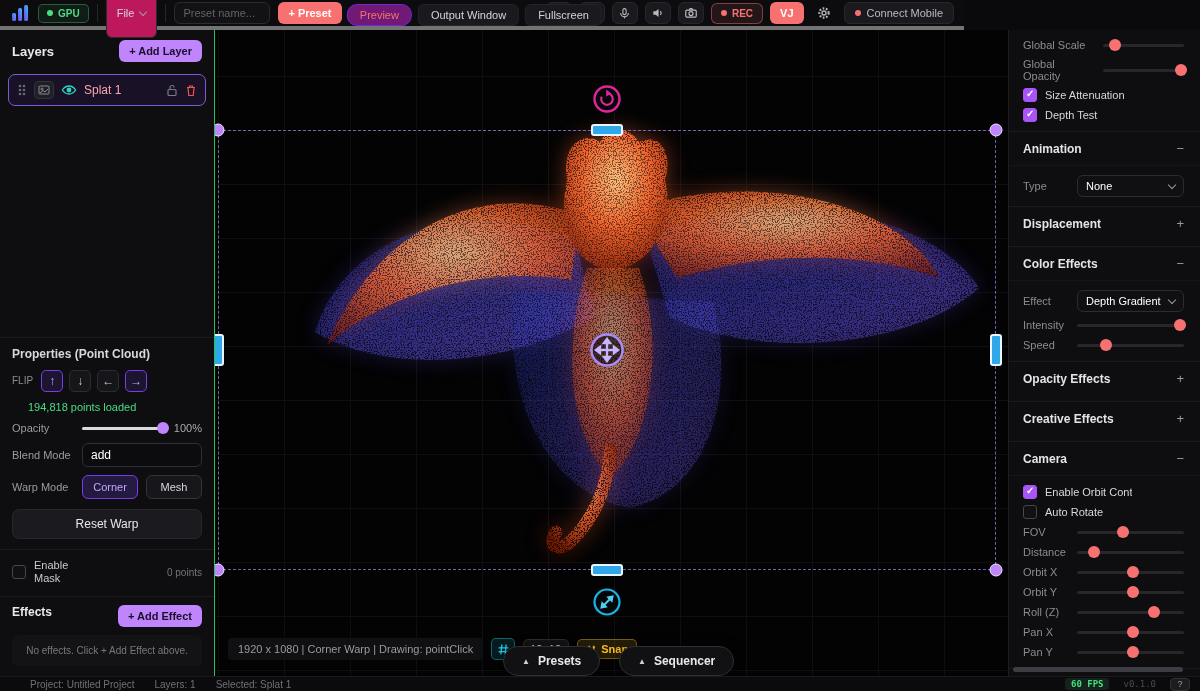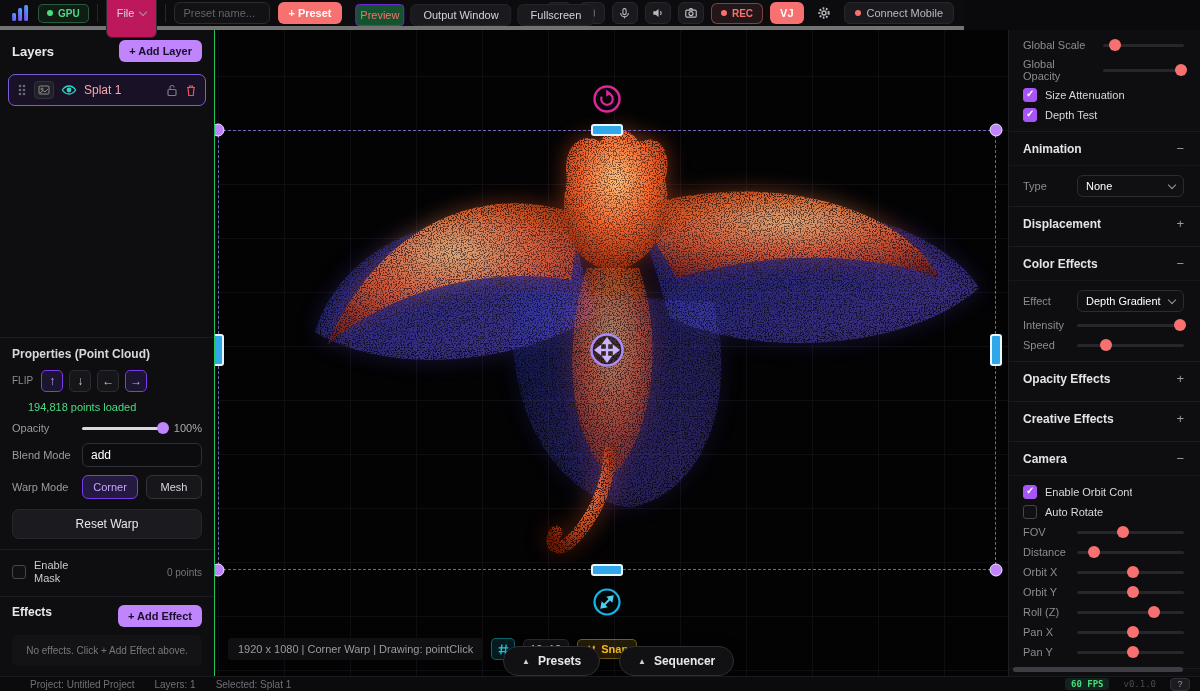--- a/index.html
+++ b/index.html
@@ -11,21 +11,21 @@
   .logo { display:flex; align-items:flex-end; height:20px; }
   .vsep { width:1px; height:18px; background:#26262b; }
   .badge-gpu { display:flex; align-items:center; gap:5px; font-size:10px; font-weight:bold; color:#4ade80; background:rgba(74,222,128,.08); border:1px solid rgba(74,222,128,.35); border-radius:5px; padding:3px 8px; }
   .dot { width:6px; height:6px; border-radius:50%; background:#4ade80; display:inline-block; }
   .tb-btn { background:#be185d; border:1px solid #2a2a30; border-radius:6px; color:#d4d4d8; font-size:11px; padding:18px 10px; display:flex; align-items:center; gap:6px; cursor:pointer; }
   .chev { width:6px; height:6px; border-right:1.5px solid #9a9aa0; border-bottom:1.5px solid #9a9aa0; transform:rotate(45deg); margin-top:-3px; }
   .preset-input { background:#121215; border:1px solid #2a2a30; border-radius:6px; color:#d4d4d8; font-size:11px; padding:4px 8px; width:96px; }
   .preset-input::placeholder { color:#62626a; }
   .btn-salmon { background:#f87171; border:none; border-radius:6px; color:#fff; font-size:11px; font-weight:bold; padding:5px 10px; cursor:pointer; }
   .center-group { position:absolute; left:50%; top:4px; transform:translateX(-53%); display:flex; gap:6px; }
-  .btn-preview { background:#14532d; border:1px solid #6d28d9; border-radius:4px; color:#f87171; font-size:11px; padding:4px 4px; }
+  .btn-preview { background:#701a75; border:1px solid #6d28d9; border-radius:10px; color:#f87171; font-size:11px; padding:4px 12px; }
   .btn-plain { background:#1a1a1e; border:1px solid #24242a; border-radius:6px; color:#d4d4d8; font-size:11px; padding:4px 12px; }
   .right-group { margin-left:auto; display:flex; align-items:center; gap:7px; }
   .icon-btn { width:26px; height:22px; background:#1a1a1e; border:1px solid #26262c; border-radius:6px; display:flex; align-items:center; justify-content:center; cursor:pointer; }
   .btn-rec { display:flex; align-items:center; gap:5px; background:rgba(248,113,113,.1); border:1px solid rgba(248,113,113,.45); border-radius:6px; color:#f87171; font-weight:bold; font-size:10px; padding:4px 9px; }
   .dot-red { width:6px; height:6px; border-radius:50%; background:#f87171; display:inline-block; }
   .btn-vj { background:#f87171; border:none; border-radius:6px; color:#fff; font-weight:bold; font-size:11px; padding:5px 10px; }
   .btn-mobile { display:flex; align-items:center; gap:6px; background:#1a1a1e; border:1px solid #26262c; border-radius:6px; color:#b9b9bf; font-size:11px; padding:4px 10px; }
 
   
   .left { position:absolute; top:30px; left:0; width:215px; height:646px; background:#0e0e11; border-right:1px solid #22c55e; display:flex; flex-direction:column; }

